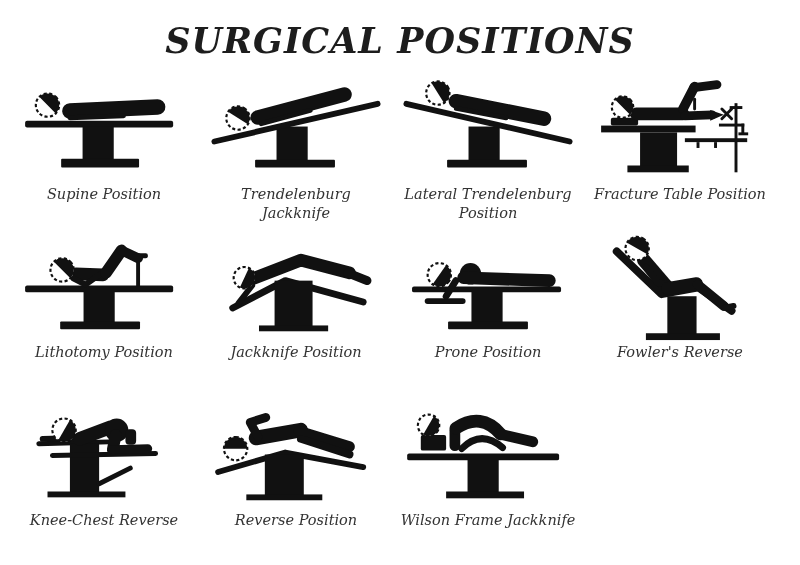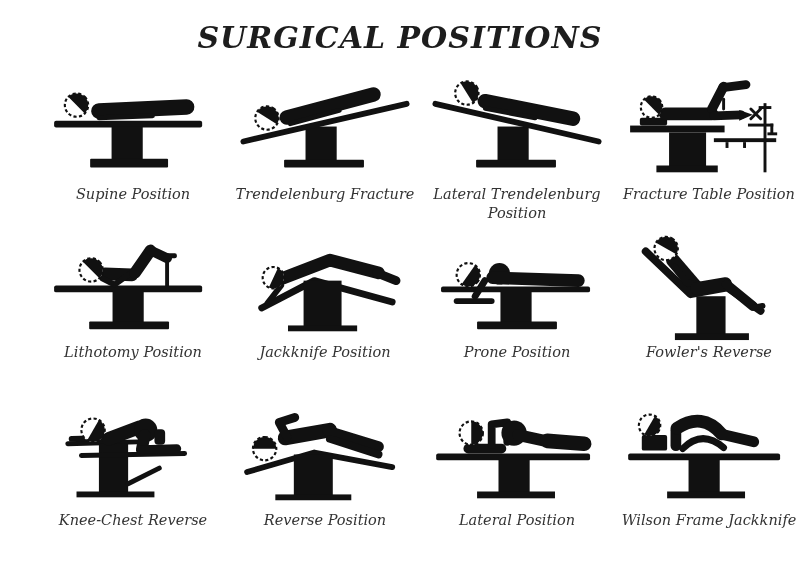--- a/index.html
+++ b/index.html
@@ -10,31 +10,30 @@
     height: 565px;
     background: #ffffff;
     font-family: "DejaVu Serif", serif;
     overflow: hidden;
   }
   .title {
     padding-top: 20px;
     height: 72px;
     text-align: center;
     font-style: italic;
-    font-size: 30px;
+    font-size: 35px;
     font-weight: 600;
     letter-spacing: 1px;
     color: #1d1d1d;
   }
   .grid {
     display: grid;
     grid-template-columns: repeat(4, 192px);
     grid-template-rows: 158px 168px 160px;
     padding: 0 8px;
-    margin-left: 29px;
   }
   .cell {
     display: flex;
     flex-direction: column;
     align-items: center;
     justify-content: flex-start;
   }
   .cell svg { width: 190px; height: 112px; display: block; }
   .cell .label {
     margin-top: 1px;
@@ -87,21 +86,21 @@
         <g transform="rotate(-13 95 52)">
           <rect class="ink" x="6" y="49" width="178" height="6" rx="3"></rect>
           <path class="st" stroke-width="15" d="M58,38 L150,35"></path>
           <path class="st" stroke-width="5" d="M60,45 L112,43"></path>
           <g transform="translate(38,34) rotate(-45)">
             <circle class="hd" r="12"></circle>
             <path class="ink" d="M0,-12 A12,12 0 0 1 0,12 Z"></path>
           </g>
         </g>
       </svg>
-      <div class="label">Trendelenburg Fracture</div>
+      <div class="label">Trendelenburg Jackknife</div>
     </div>
 
     <div class="cell">
       <svg viewBox="0 0 190 115">
         <g>
           <rect class="ink" x="75" y="56" width="32" height="36"></rect>
           <rect class="ink" x="53" y="90" width="82" height="8" rx="1"></rect>
         </g>
         <g transform="rotate(13 95 52)">
           <rect class="ink" x="6" y="49" width="178" height="6" rx="3"></rect>
@@ -278,41 +277,20 @@
           <path class="st" stroke-width="9" d="M56,40 L48,25 L64,20"></path>
           <g transform="translate(33,52) rotate(-90)">
             <circle class="hd" r="12"></circle>
             <path class="ink" d="M0,-12 A12,12 0 0 1 0,12 Z"></path>
           </g>
         </g>
       </svg>
       <div class="label">Reverse Position</div>
     </div>
 
-    <div class="cell">
-      <svg viewBox="0 0 190 115">
-        <g>
-          <rect class="ink" x="12" y="57" width="158" height="7" rx="2"></rect>
-          <rect class="ink" x="76" y="63" width="32" height="35"></rect>
-          <rect class="ink" x="54" y="96" width="80" height="7"></rect>
-          <rect class="ink" x="40" y="47" width="44" height="10" rx="5"></rect>
-        </g>
-        <g>
-          <path class="st" stroke-width="8" d="M69,48 L69,27 L85,25 L85,45"></path>
-          <circle class="ink" cx="92" cy="36" r="13"></circle>
-          <path class="st" stroke-width="12" d="M96,38 L128,45"></path>
-          <path class="st" stroke-width="15" d="M126,44 L164,47"></path>
-          <g transform="translate(48,36) rotate(0)">
-            <circle class="hd" r="12"></circle>
-            <path class="ink" d="M0,-12 A12,12 0 0 1 0,12 Z"></path>
-          </g>
-        </g>
-      </svg>
-      <div class="label">Lateral Position</div>
-    </div>
 
     <div class="cell">
       <svg viewBox="0 0 190 115">
         <g>
           <rect class="ink" x="12" y="57" width="156" height="7" rx="2"></rect>
           <rect class="ink" x="74" y="63" width="32" height="35"></rect>
           <rect class="ink" x="52" y="96" width="80" height="7"></rect>
           <rect class="ink" x="26" y="38" width="26" height="16" rx="2"></rect>
           <path class="st" stroke-width="7" d="M68,52 Q88,32 110,51"></path>
         </g>

